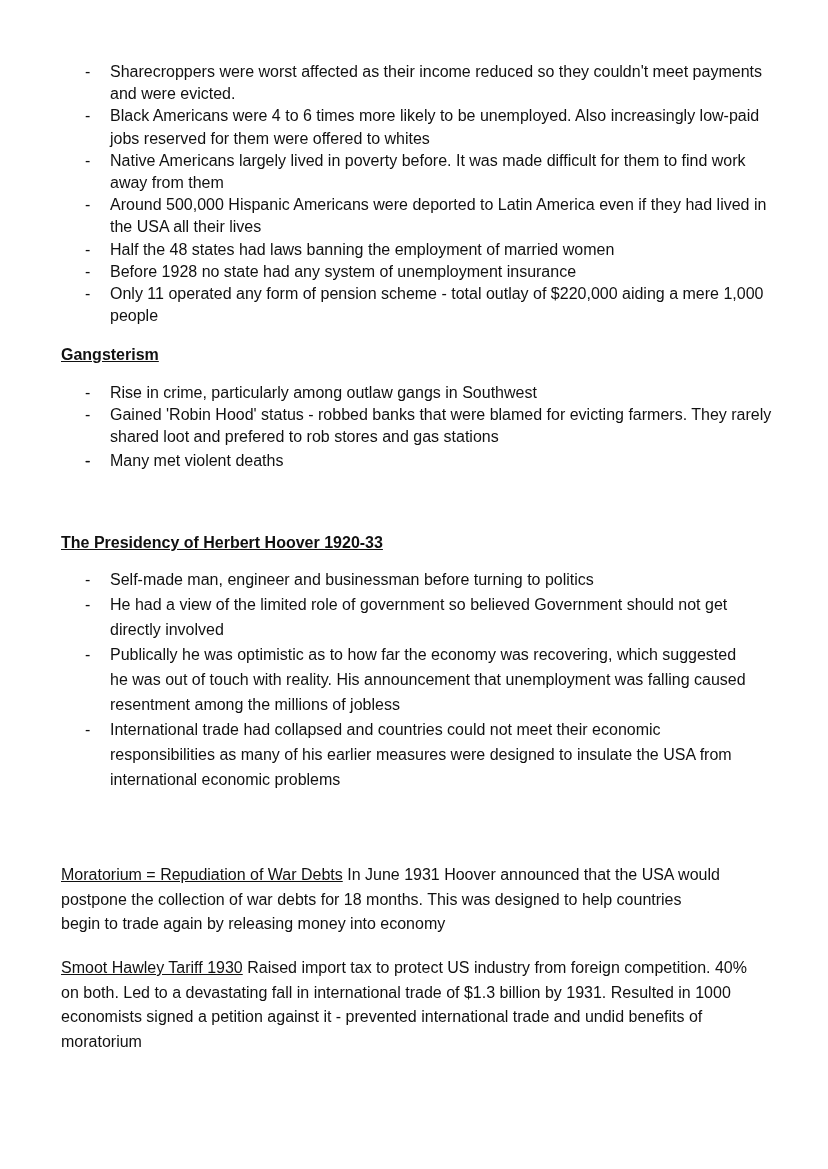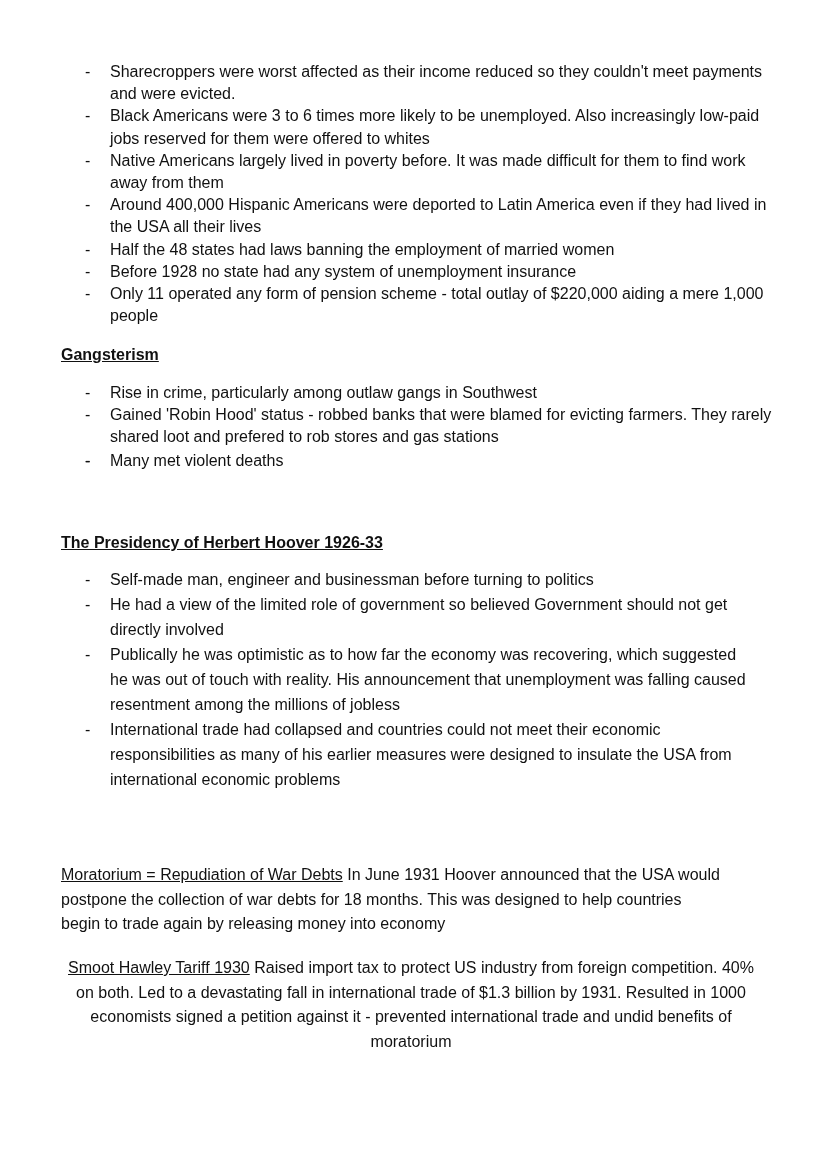--- a/index.html
+++ b/index.html
@@ -77,46 +77,46 @@
       text-decoration: underline;
     }
   </style>
 </head>
 <body>
 
 <div class="page">
 
   <ul class="bullet-list tight" style="top:61px;">
     <li><span class="dash">-</span><span>Sharecroppers were worst affected as their income reduced so they couldn't meet payments and were evicted.</span></li>
-    <li><span class="dash">-</span><span>Black Americans were 3 to 6 times more likely to be unemployed. Also increasingly low-paid jobs reserved for them were offered to whites</span></li>
+    <li><span class="dash">-</span><span>Black Americans were 4 to 6 times more likely to be unemployed. Also increasingly low-paid jobs reserved for them were offered to whites</span></li>
     <li><span class="dash">-</span><span>Native Americans largely lived in poverty before. It was made difficult for them to find work away from them</span></li>
-    <li><span class="dash">-</span><span>Around 400,000 Hispanic Americans were deported to Latin America even if they had lived in the USA all their lives</span></li>
+    <li><span class="dash">-</span><span>Around 500,000 Hispanic Americans were deported to Latin America even if they had lived in the USA all their lives</span></li>
     <li><span class="dash">-</span><span>Half the 48 states had laws banning the employment of married women</span></li>
     <li><span class="dash">-</span><span>Before 1928 no state had any system of unemployment insurance</span></li>
     <li><span class="dash">-</span><span>Only 11 operated any form of pension scheme - total outlay of $220,000 aiding a mere 1,000 people</span></li>
   </ul>
 
   <h3 class="sub-heading" style="top:345px; font-weight:bold;">Gangsterism</h3>
   <ul class="bullet-list tight" style="top:382px; width:690px;">
     <li><span class="dash">-</span><span>Rise in crime, particularly among outlaw gangs in Southwest</span></li>
     <li><span class="dash">-</span><span>Gained 'Robin Hood' status - robbed banks that were blamed for evicting farmers. They rarely shared loot and prefered to rob stores and gas stations</span></li>
     <li style="line-height:24px;"><span class="dash">-</span></li>
     <li style="line-height:24px;"><span class="dash">-</span><span>Many met violent deaths</span></li>
   </ul>
 
-  <h2 class="section-heading" style="top:533px;">The Presidency of Herbert Hoover 1926-33</h2>
+  <h2 class="section-heading" style="top:533px;">The Presidency of Herbert Hoover 1920-33</h2>
   <ul class="bullet-list loose" style="top:567px; width:665px;">
     <li><span class="dash">-</span><span>Self-made man, engineer and businessman before turning to politics</span></li>
     <li><span class="dash">-</span><span>He had a view of the limited role of government so believed Government should not get directly involved</span></li>
     <li><span class="dash">-</span><span>Publically he was optimistic as to how far the economy was recovering, which suggested he was out of touch with reality. His announcement that unemployment was falling caused resentment among the millions of jobless</span></li>
     <li><span class="dash">-</span><span>International trade had collapsed and countries could not meet their economic responsibilities as many of his earlier measures were designed to insulate the USA from international economic problems</span></li>
   </ul>
 
 
   <p class="para" style="top:863px; width:660px;">
     <span class="term">Moratorium = Repudiation of War Debts</span><span> In June 1931 Hoover announced that the USA would postpone the collection of war debts for 18 months. This was designed to help countries begin to trade again by releasing money into economy</span>
   </p>
 
-  <p class="para" style="top:956px; width:700px;text-align:center;">
+  <p class="para" style="top:956px; width:700px;">
     <span class="term">Smoot Hawley Tariff 1930</span><span> Raised import tax to protect US industry from foreign competition. 40% on both. Led to a devastating fall in international trade of $1.3 billion by 1931. Resulted in 1000 economists signed a petition against it - prevented international trade and undid benefits of moratorium</span>
   </p>
 
 </div>
 
 </body></html>

